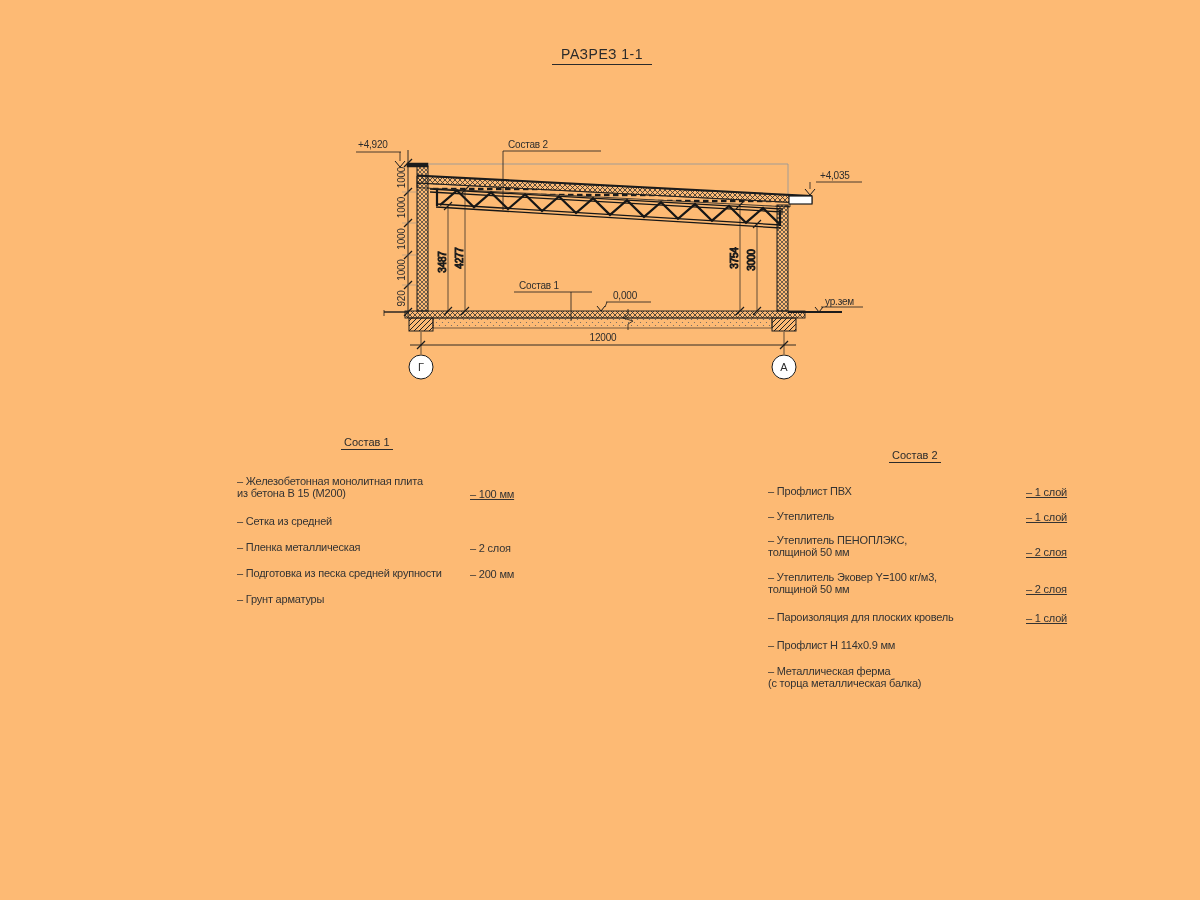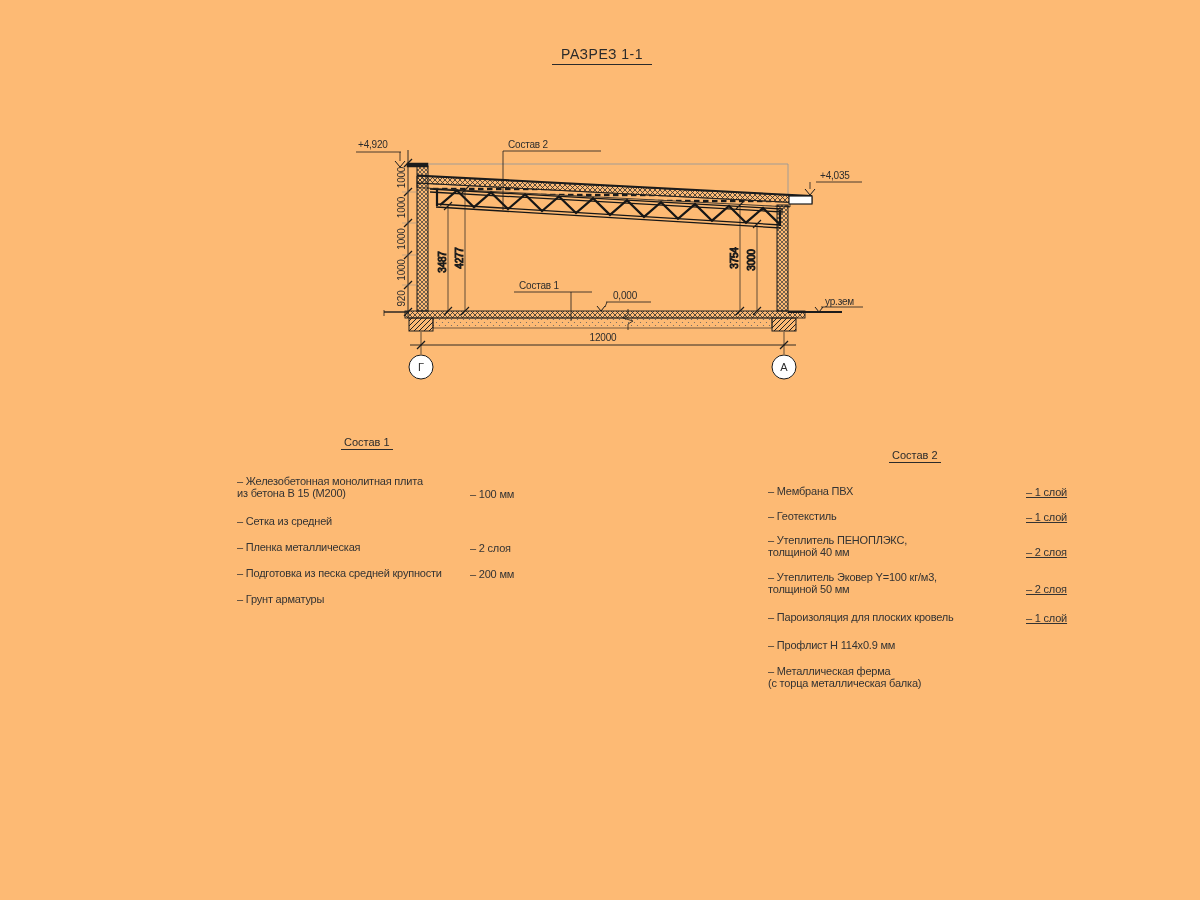--- a/index.html
+++ b/index.html
@@ -199,21 +199,21 @@
       <line x1="514" y1="292" x2="592" y2="292" stroke="#1c1c1c" stroke-width="0.8"></line>
       <line x1="571" y1="292" x2="571" y2="321" stroke="#1c1c1c" stroke-width="0.8"></line>
     </g>
   </svg>
 
   <div class="abs list-heading" style="left:341px;top:436px;">Состав 1</div>
   <div id="list1" class="abs list-block" style="left:237px;top:476px;width:300px;height:140px;">
     <div class="li-row" style="top:0px;">
       <div class="li-label">– Железобетонная  монолитная плита
 из бетона В 15 (М200)</div>
-      <div class="li-val" style="top:12px;">– 100 мм</div>
+      <div class="li-val" style="top:12px;text-decoration:underline;">– 100 мм</div>
     </div>
     <div class="li-row" style="top:40px;">
       <div class="li-label">– Сетка из средней</div>
       <div class="li-val"></div>
     </div>
     <div class="li-row" style="top:66px;">
       <div class="li-label">– Пленка металлическая</div>
       <div class="li-val">– 2 слоя</div>
     </div>
     <div class="li-row" style="top:92px;">
@@ -222,30 +222,30 @@
     </div>
     <div class="li-row" style="top:118px;">
       <div class="li-label">– Грунт арматуры</div>
       <div class="li-val"></div>
     </div>
   </div>
 
   <div class="abs list-heading" style="left:889px;top:449px;">Состав 2</div>
   <div id="list2" class="abs list-block" style="left:768px;top:483px;width:320px;height:220px;">
     <div class="li-row" style="top:3px;">
-      <div class="li-label">– Мембрана ПВХ</div>
+      <div class="li-label">– Профлист ПВХ</div>
       <div class="li-val">– 1 слой</div>
     </div>
     <div class="li-row" style="top:28px;">
-      <div class="li-label">– Геотекстиль</div>
+      <div class="li-label">– Утеплитель</div>
       <div class="li-val">– 1 слой</div>
     </div>
     <div class="li-row" style="top:52px;">
       <div class="li-label">– Утеплитель ПЕНОПЛЭКС,
-толщиной 40 мм</div>
+толщиной 50 мм</div>
       <div class="li-val" style="top:11px;">– 2 слоя</div>
     </div>
     <div class="li-row" style="top:89px;">
       <div class="li-label">– Утеплитель Эковер Y=100 кг/м3,
 толщиной 50 мм</div>
       <div class="li-val" style="top:11px;">– 2 слоя</div>
     </div>
     <div class="li-row" style="top:129px;">
       <div class="li-label">– Пароизоляция для плоских кровель</div>
       <div class="li-val">– 1 слой</div>

